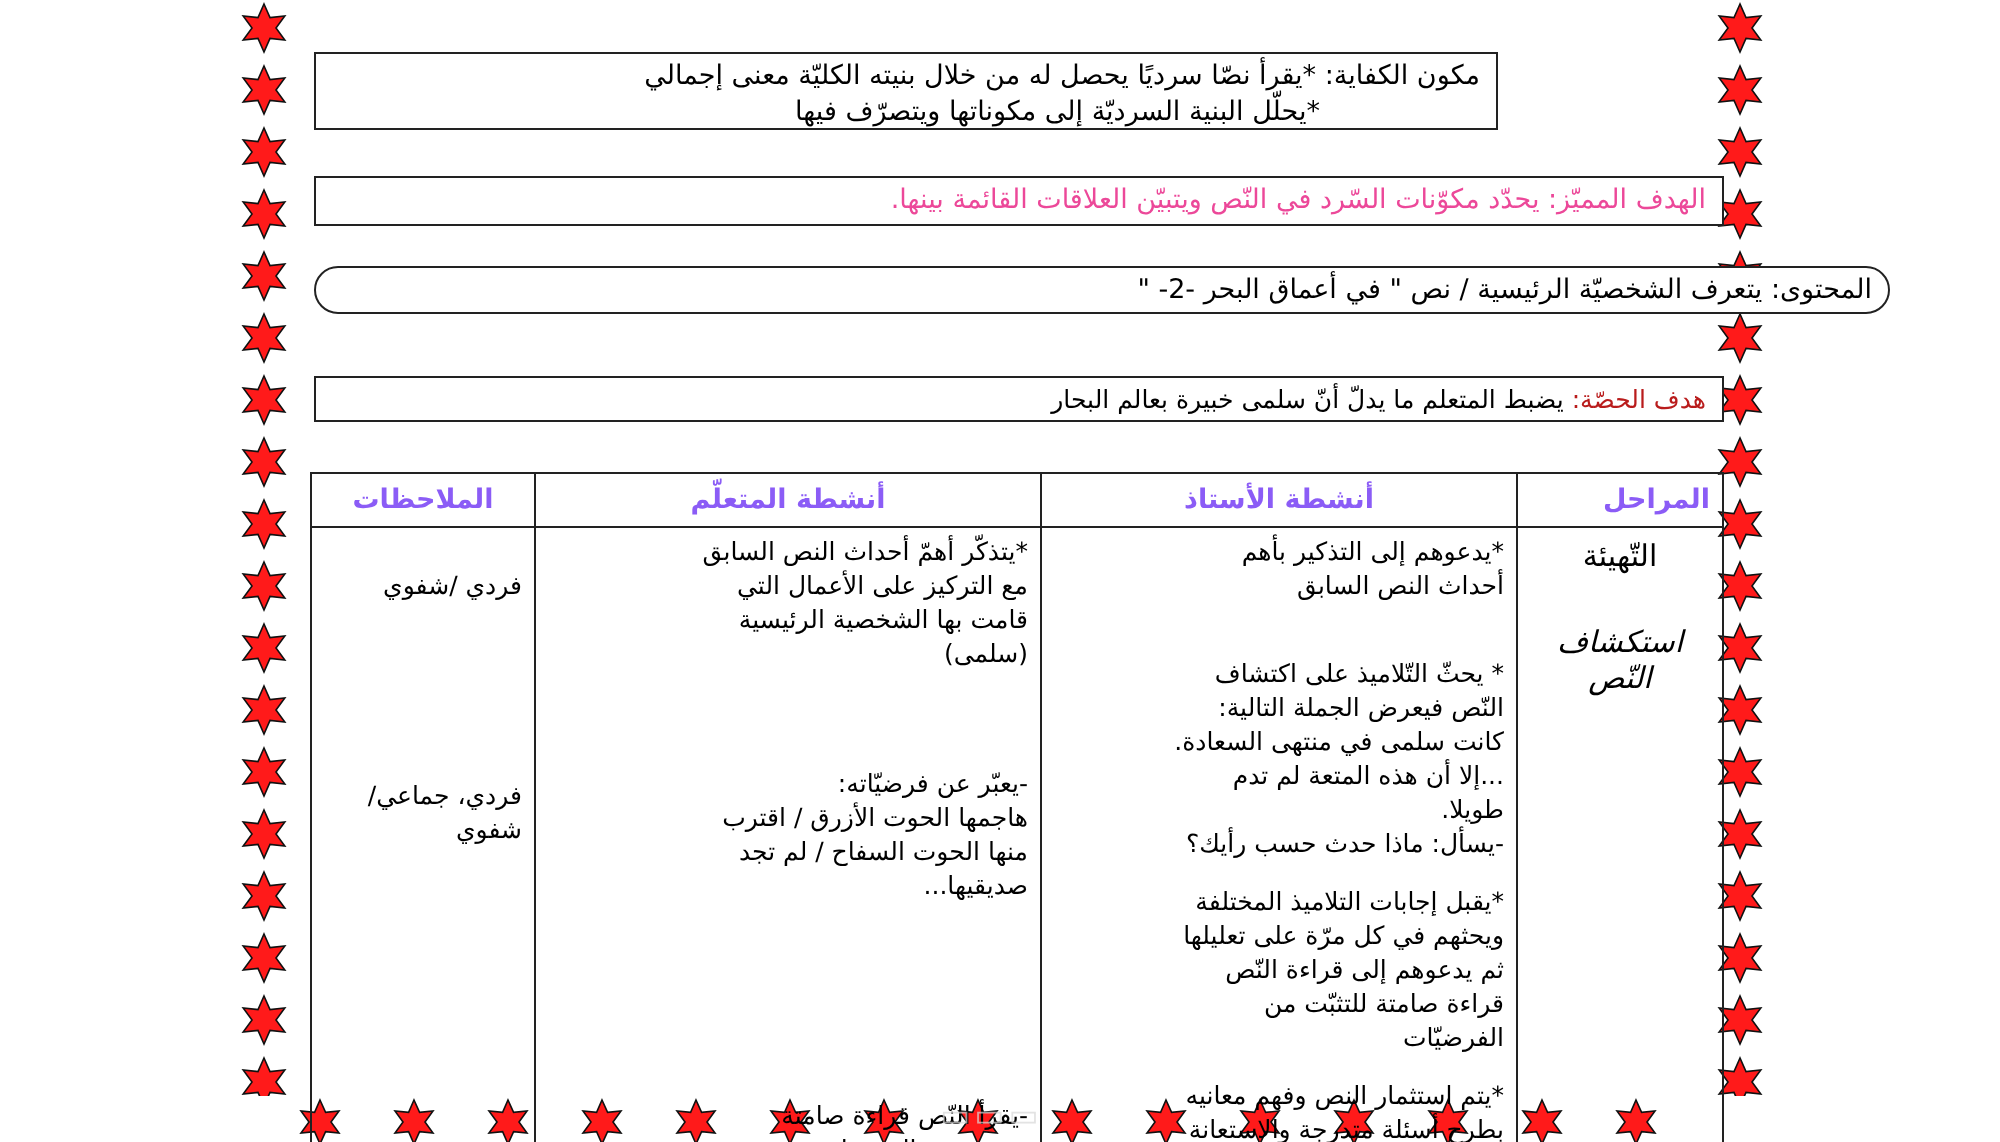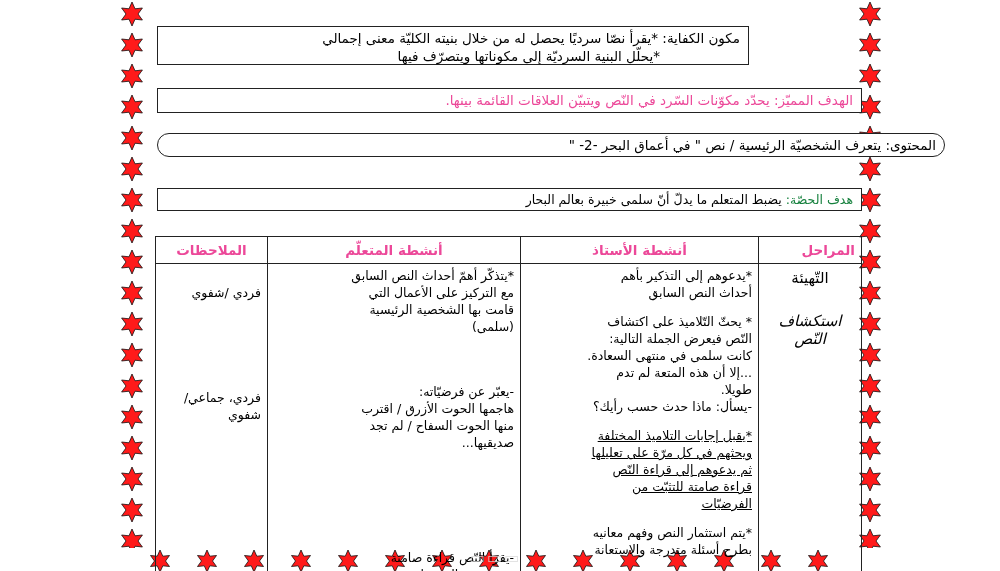--- a/index.html
+++ b/index.html
@@ -5,26 +5,26 @@
   html, body { margin:0; padding:0; }
   body { width:1000px; height:571px; background:#ffffff; position:relative; overflow:hidden;
          font-family:"DejaVu Sans", sans-serif; }
   .page { position:absolute; left:118px; top:0; width:762px; height:571px; background:#fff; }
   .border-left, .border-right { position:absolute; top:0; width:30px; height:548px; }
   .border-left { left:120px; }
   .border-right { left:852px; }
   .border-bottom { position:absolute; left:120px; top:548px; width:760px; height:23px; }
   .box { position:absolute; border:1.5px solid #222; background:#fff; direction:rtl;
          font-size:13.5px; color:#000; padding:2px 8px; box-sizing:border-box; line-height:18px; }
-  .red { color:#15803d; }
+  .red { color:#b91c1c; }
   .dark-red { color:#ec4899; }
   table.plan { position:absolute; left:155px; top:236px; width:707px; height:312px;
                border-collapse:collapse; direction:rtl; font-size:12.5px; }
   table.plan td, table.plan th { border:1.5px solid #222; vertical-align:top; padding:3px 6px; }
-  table.plan th { color:#ec4899; font-size:13.5px; font-weight:bold; height:20px; vertical-align:middle; }
+  table.plan th { color:#8b5cf6; font-size:13.5px; font-weight:bold; height:20px; vertical-align:middle; }
   .phase { font-size:15px; text-align:center; }
   .cell-text { white-space:pre-line; line-height:17px; }
   .watermark { position:absolute; left:470px; top:548px; color:#d8d8d8; font-size:16px; font-weight:bold; letter-spacing:2px; opacity:.7; }
 </style>
 </head>
 <body>
 
 <div class="page"></div>
 
 <svg class="border-left" viewBox="0 0 30 548" id="bl">
@@ -214,27 +214,27 @@
     <th>الملاحظات</th>
   </tr>
   <tr>
     <td class="phase">
       <div style="margin-top:2px;">التّهيئة</div>
       <div style="margin-top:25px; line-height:18px; padding:0 6px;font-style:italic;">استكشاف النّص</div>
     </td>
     <td>
       <div class="cell-text">*يدعوهم إلى التذكير بأهم
 أحداث النص السابق</div>
-      <div class="cell-text" style="margin-top:12px;">* يحثّ التّلاميذ على اكتشاف
+      <div class="cell-text" style="margin-top:27px;">* يحثّ التّلاميذ على اكتشاف
 النّص فيعرض الجملة التالية:
 كانت سلمى في منتهى السعادة.
 ...إلا أن هذه المتعة لم تدم
 طويلا.
 -يسأل: ماذا حدث حسب رأيك؟</div>
-      <div class="cell-text" style="margin-top:12px;text-decoration:underline;">*يقبل إجابات التلاميذ المختلفة
+      <div class="cell-text" style="margin-top:12px;">*يقبل إجابات التلاميذ المختلفة
 ويحثهم في كل مرّة على تعليلها
 ثم يدعوهم إلى قراءة النّص
 قراءة صامتة للتثبّت من
 الفرضيّات</div>
       <div class="cell-text" style="margin-top:12px;">*يتم استثمار النص وفهم معانيه
 بطرح أسئلة متدرجة والاستعانة</div>
     </td>
     <td>
       <div class="cell-text">*يتذكّر أهمّ أحداث النص السابق
 مع التركيز على الأعمال التي

